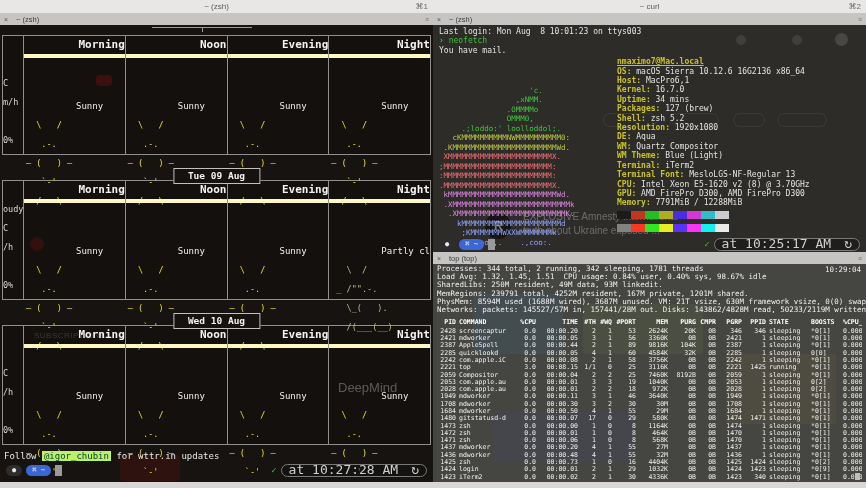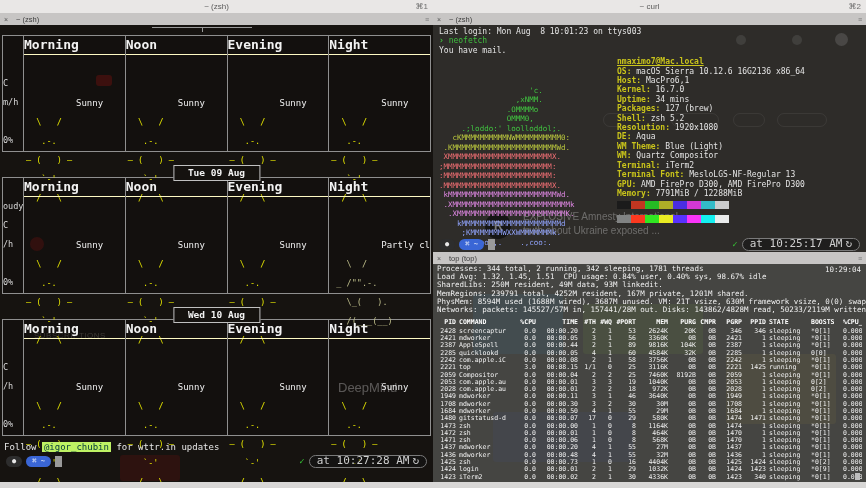--- a/index.html
+++ b/index.html
@@ -31,40 +31,40 @@
   .frag .ftick{position:absolute;left:200px;top:0;height:5px;border-left:1px solid #9a9a9a;}
   .dbox{position:relative;height:11px;z-index:3;}
   .datebox{position:absolute;left:50%;transform:translateX(-50%);top:-1px;height:14px;line-height:13px;
            border:1px solid #c0c0c0;background:#15120f;padding:0 14px;font-size:9.5px;font-weight:bold;color:#f2f2f2;}
   .dtable{display:flex;border:1px solid #8f8f8f;background:rgba(10,8,6,.25);}
   .gutter{width:20px;flex:0 0 auto;border-right:1px solid #8f8f8f;padding-top:19px;font-size:8.5px;
           line-height:19px;color:#d8d8d8;overflow:hidden;}
   .gutter div{height:19px;}
   .dcol{flex:1;min-width:0;}
   .dcol + .dcol{border-left:1px solid #8f8f8f;}
-  .dhead{height:18px;line-height:18px;text-align:left;font-size:13px;font-weight:bold;color:#f2f2f2;
-         border-bottom:1px solid #fef9c3;}
+  .dhead{height:18px;line-height:18px;text-align:right;font-size:11px;font-weight:bold;color:#f2f2f2;
+         border-bottom:4px solid #fef9c3;}
   .dcell{display:flex;height:95px;padding-top:1px;}
   .wicon{width:50px;flex:0 0 auto;padding-left:2px;font-size:8.5px;line-height:19px;white-space:pre;}
   .wicon div{height:19px;}
   .vals{flex:1;min-width:0;font-size:9px;line-height:19px;white-space:pre;overflow:hidden;}
   .vrow{height:19px;}
   .cond{color:#efefef;}
   .wfooter{margin:6px 4px 0;font-size:9px;color:#e8e8e8;position:relative;z-index:2;white-space:pre;}
   .handle{background:#bef264;color:#00393a;padding:0 2px;}
   
   .sbar{display:flex;align-items:center;gap:4px;padding:0 6px;height:14px;margin-top:2px;position:relative;z-index:5;}
   .sbar-abs{position:absolute;left:0;right:0;bottom:1px;margin-top:0;}
   .pill{height:11px;line-height:11px;border-radius:6px;font-size:7px;padding:0 6px;display:flex;align-items:center;gap:3px;}
   .pill.dark{background:#2d2d2d;color:#e8e8e8;}
   .pill.blue{background:#3a66d6;color:#fff;}
   .cursorblk{width:7px;height:11px;background:#9a9a9a;}
   .spark{margin-left:auto;color:#35c435;font-size:9px;}
   .clockpill{height:11px;line-height:10px;border:1px solid #7a7a7a;border-radius:7px;color:#cfcfcf;
-             font-size:11px;padding:0 7px;display:flex;align-items:center;gap:3px;background:rgba(20,20,20,.55);}
+             font-size:13px;padding:0 7px;display:flex;align-items:center;gap:13px;background:rgba(20,20,20,.55);}
   
   .ne-body{position:relative;z-index:2;padding:2px 6px;color:#e4e4e4;font-size:8px;line-height:9.4px;}
   .ne-line{white-space:pre;}
   .prompt-ch{color:#3fbf3f;font-weight:bold;}
   .prompt-cmd{color:#3fbf3f;}
   .ne-cols{display:flex;margin-top:2px;}
   .ne-logo{width:178px;flex:0 0 auto;font-size:7.5px;line-height:9.5px;white-space:pre;}
   .ne-info{flex:1;min-width:0;}
   .ne-title{color:#c9c41b;font-weight:bold;text-decoration:underline;white-space:pre;}
   .nrow{white-space:pre;overflow:hidden;}
@@ -415,24 +415,25 @@
             <div>
 
             <div class="nrow"><span class="nlabel">OS:</span><span> macOS Sierra 10.12.6 16G2136 x86_64</span></div>
                 <div class="nrow"><span class="nlabel">Host:</span><span> MacPro6,1</span></div>
                 <div class="nrow"><span class="nlabel">Kernel:</span><span> 16.7.0</span></div>
                 <div class="nrow"><span class="nlabel">Uptime:</span><span> 34 mins</span></div>
                 <div class="nrow"><span class="nlabel">Packages:</span><span> 127 (brew)</span></div>
                 <div class="nrow"><span class="nlabel">Shell:</span><span> zsh 5.2</span></div>
                 <div class="nrow"><span class="nlabel">Resolution:</span><span> 1920x1080</span></div>
                 <div class="nrow"><span class="nlabel">DE:</span><span> Aqua</span></div>
+                <div class="nrow"><span class="nlabel">WM:</span><span> Quartz Compositor</span></div>
                 <div class="nrow"><span class="nlabel">WM Theme:</span><span> Blue (Light)</span></div>
-                <div class="nrow"><span class="nlabel">WM:</span><span> Quartz Compositor</span></div>
                 <div class="nrow"><span class="nlabel">Terminal:</span><span> iTerm2</span></div>
                 <div class="nrow"><span class="nlabel">Terminal Font:</span><span> MesloLGS-NF-Regular 13</span></div>
+                <div class="nrow"><span class="nlabel">CPU:</span><span> Intel Xeon E5-1620 v2 (8) @ 3.70GHz</span></div>
                 <div class="nrow"><span class="nlabel">GPU:</span><span> AMD FirePro D300, AMD FirePro D300</span></div>
                 <div class="nrow"><span class="nlabel">Memory:</span><span> 7791MiB / 12288MiB</span></div>
               </div>
             <div class="palette">
               <div><span class="sw" style="background: rgb(27, 27, 27);"></span><span class="sw" style="background: rgb(194, 54, 33);"></span><span class="sw" style="background: rgb(37, 188, 36);"></span><span class="sw" style="background: rgb(173, 173, 39);"></span><span class="sw" style="background: rgb(73, 46, 225);"></span><span class="sw" style="background: rgb(211, 56, 211);"></span><span class="sw" style="background: rgb(51, 187, 200);"></span><span class="sw" style="background: rgb(203, 204, 205);"></span></div>
               <div><span class="sw" style="background: rgb(129, 131, 131);"></span><span class="sw" style="background: rgb(252, 57, 31);"></span><span class="sw" style="background: rgb(49, 231, 34);"></span><span class="sw" style="background: rgb(234, 236, 35);"></span><span class="sw" style="background: rgb(88, 51, 255);"></span><span class="sw" style="background: rgb(249, 53, 248);"></span><span class="sw" style="background: rgb(20, 240, 240);"></span><span class="sw" style="background: rgb(233, 235, 235);"></span></div>
             </div>
           </div>
         </div>
       </div>

